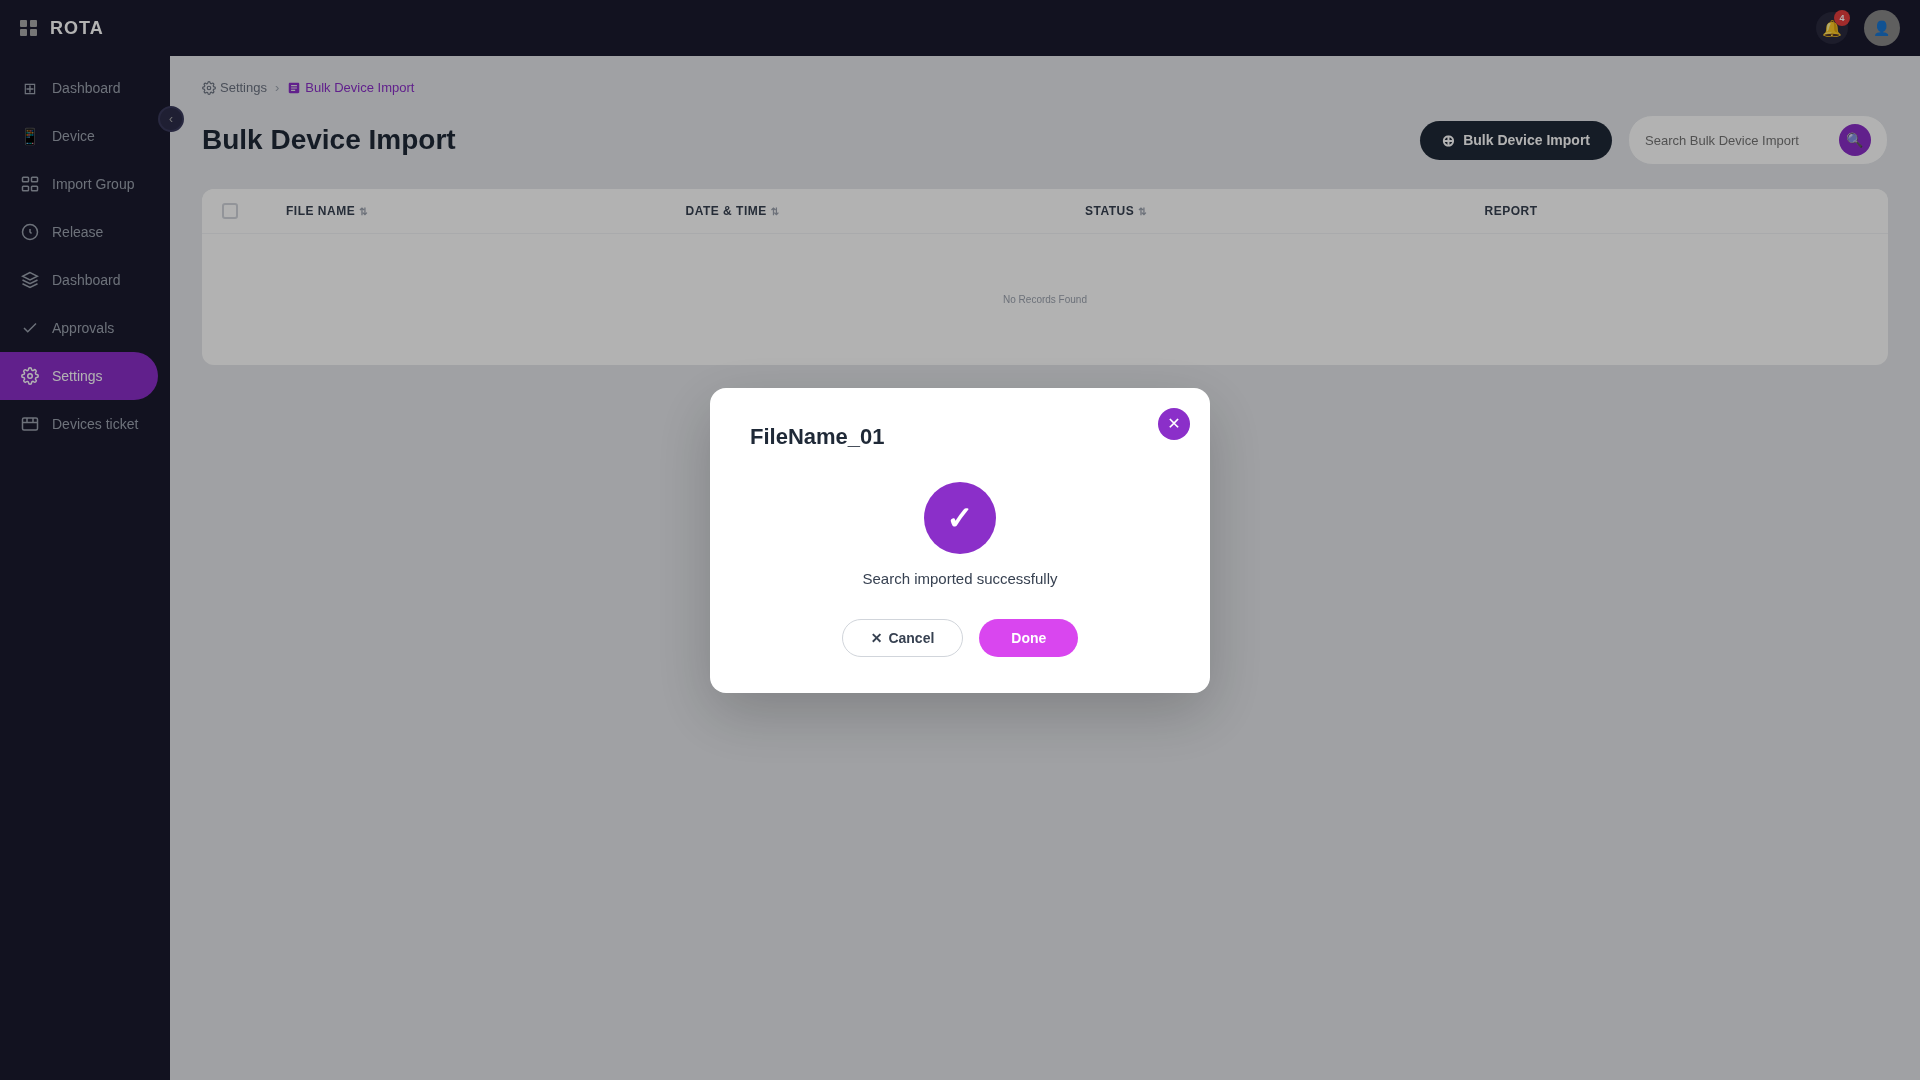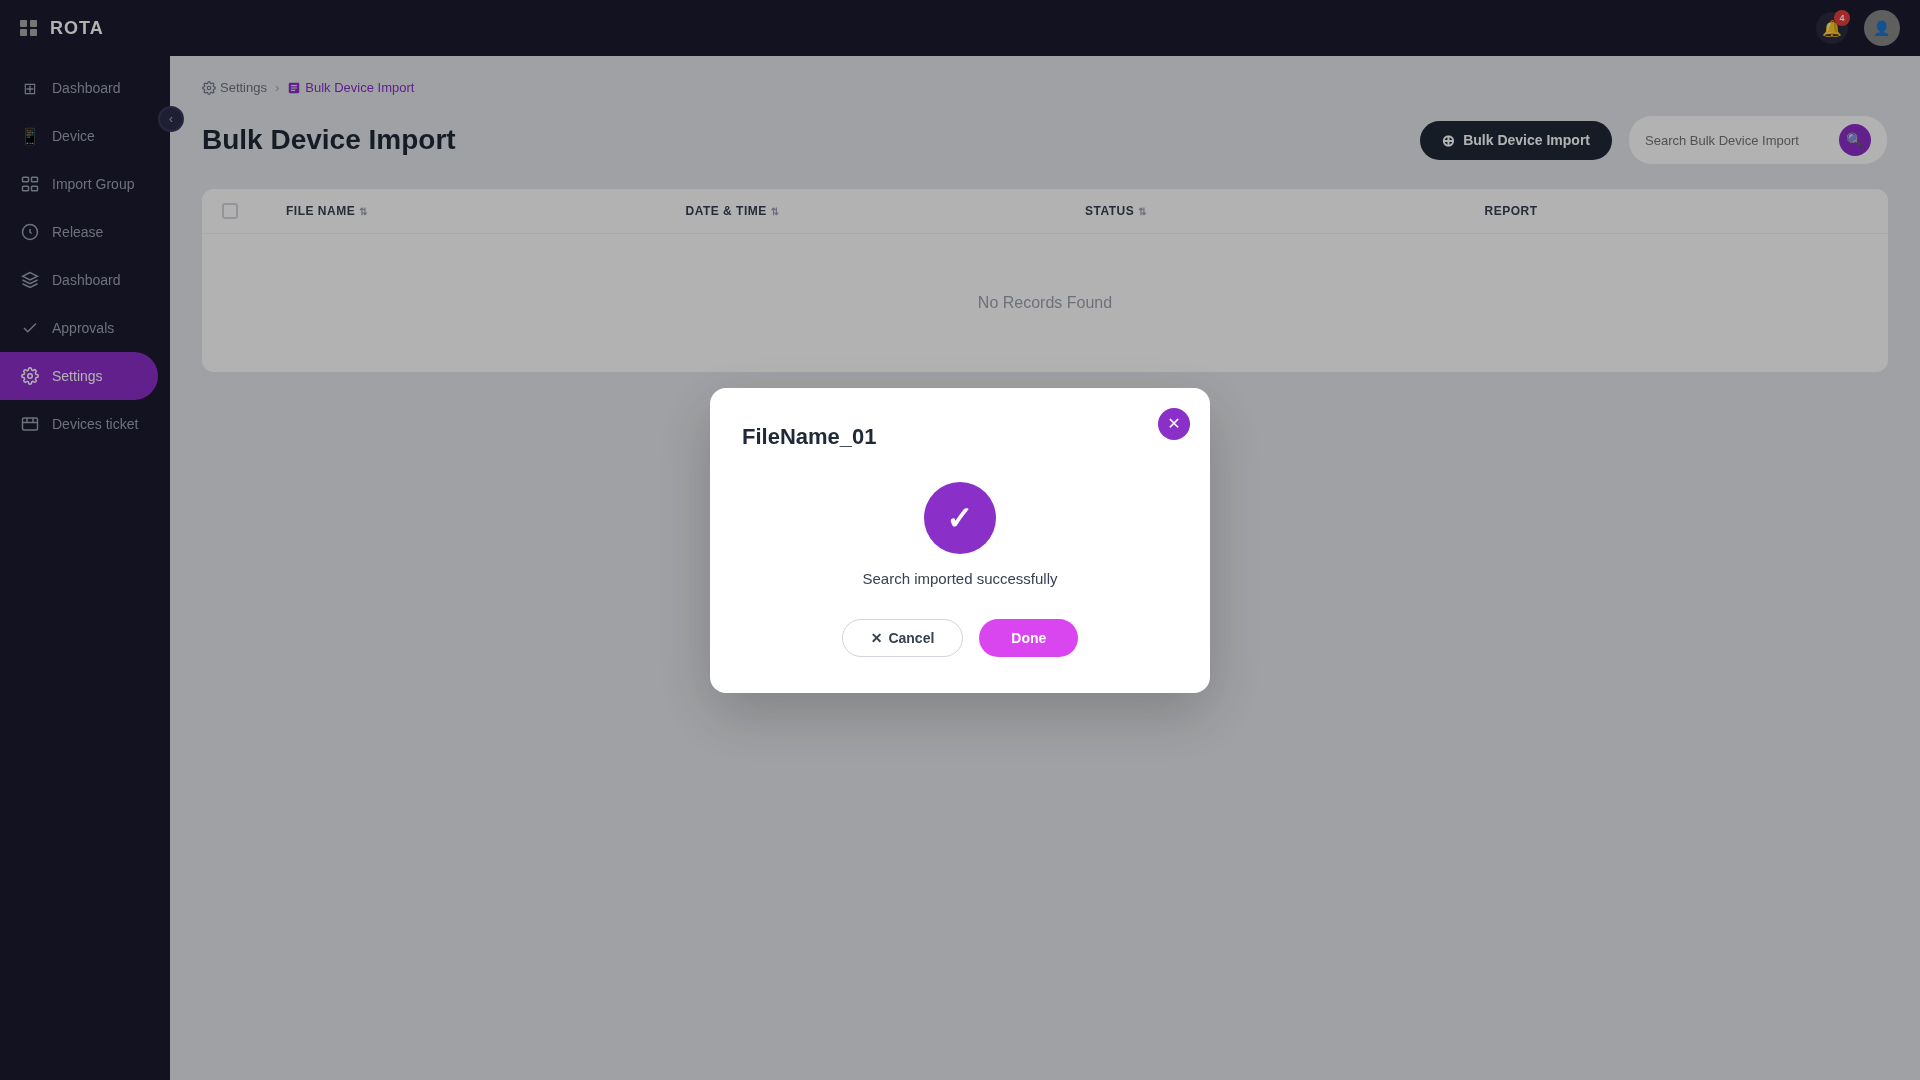--- a/index.html
+++ b/index.html
@@ -119,37 +119,37 @@
       border: 1px solid #e5e7eb;
     }
     .search-box input { border: none; outline: none; font-size: 13px; color: #737373; width: 100%; background: transparent; }
     .search-btn { background: #8b2fc9; border: none; border-radius: 50%; width: 32px; height: 32px; display: flex; align-items: center; justify-content: center; cursor: pointer; color: white; font-size: 14px; flex-shrink: 0; }
 
     
     .table-container { background: white; border-radius: 12px; overflow: hidden; }
     .table-header { display: grid; grid-template-columns: 48px 1fr 1fr 1fr 1fr; padding: 14px 20px; border-bottom: 1px solid #f3f4f6; background: white; }
     .th { font-size: 12px; font-weight: 700; color: #374151; text-transform: uppercase; letter-spacing: 0.5px; display: flex; align-items: center; gap: 4px; margin-left: 16px; }
     .th-sort { color: #9ca3af; font-size: 10px; }
-    .table-body { padding: 60px 20px; text-align: center; color: #9ca3af; font-size: 16px; }
+    .table-body { padding: 60px 20px; text-align: center; color: #9ca3af; font-size: 10px; }
     .checkbox { width: 16px; height: 16px; border: 2px solid #d1d5db; border-radius: 3px; }
 
     
     .modal-overlay {
       position: fixed;
       top: 0; left: 0; right: 0; bottom: 0;
       background: rgba(0,0,0,0.3);
       display: flex;
       align-items: center;
       justify-content: center;
       z-index: 100;
     }
     .modal {
       background: white;
       border-radius: 16px;
-      padding: 36px 32px;
+      padding: 36px 40px;
       width: 500px;
       position: relative;
       box-shadow: 0 20px 60px rgba(0,0,0,0.2);
     }
     .modal-title { font-size: 22px; font-weight: 700; color: #1f2937; margin-bottom: 32px; }
     .modal-close {
       position: absolute;
       top: 20px; right: 20px;
       background: #8b2fc9;
       border: none;

